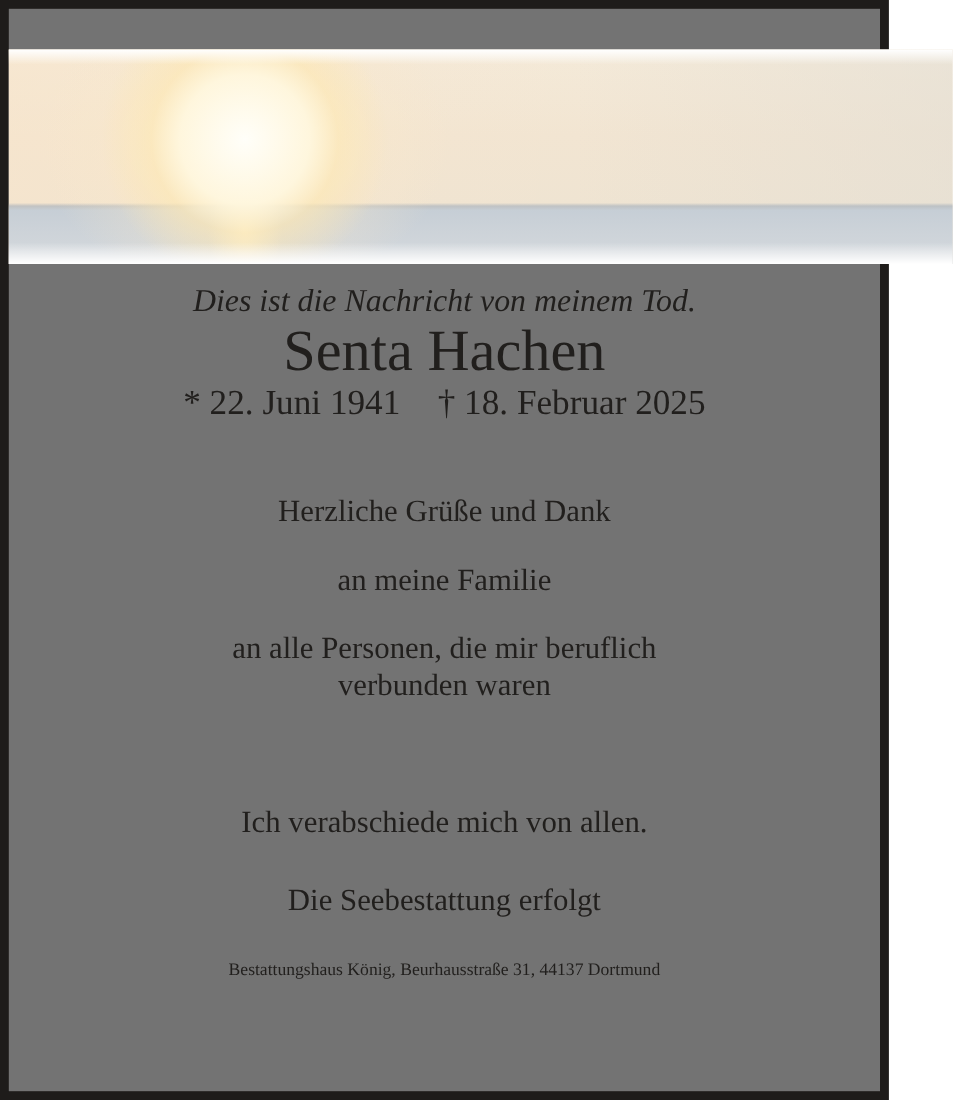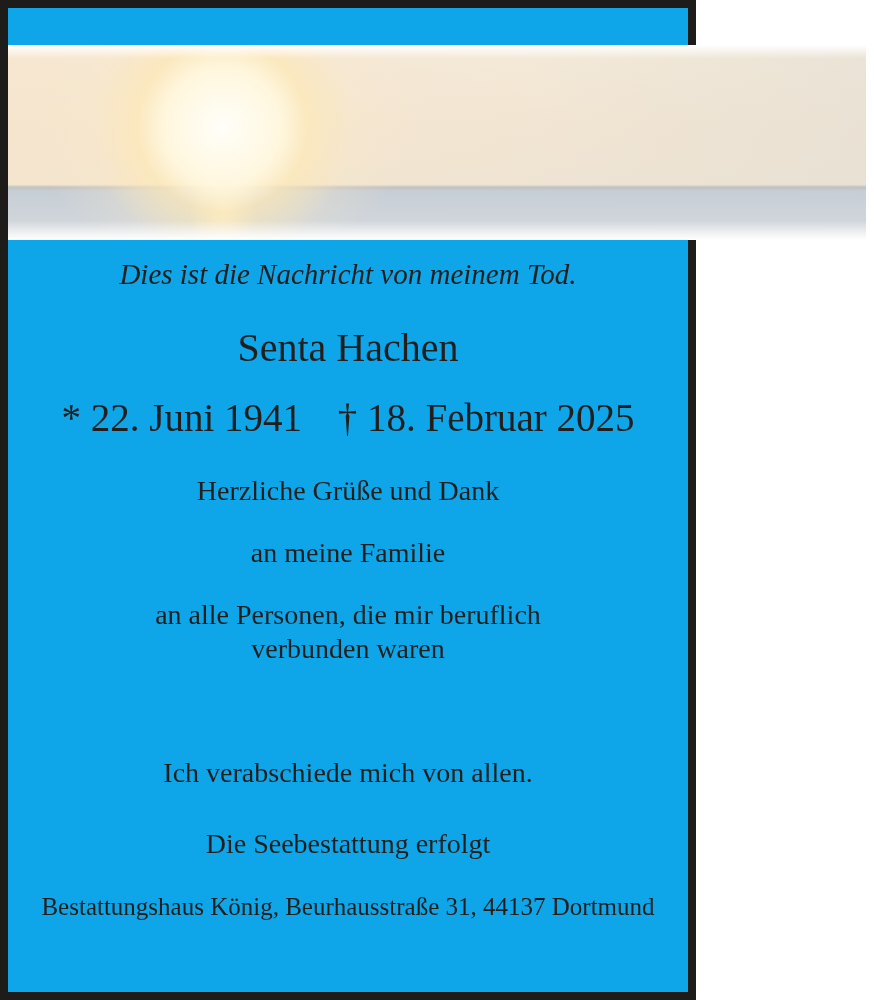--- a/index.html
+++ b/index.html
@@ -8,24 +8,24 @@
     background: #ffffff;
   }
   body {
     width: 874px;
     height: 1000px;
     font-family: "Liberation Serif", serif;
     color: #211f1d;
   }
   .frame {
     box-sizing: border-box;
-    width: 696px;
+    width: 808px;
     height: 1000px;
     border: 8px solid #1e1c1a;
-    background: #0ea5e9;
+    background: #737373;
   }
   .card {
     width: 100%;
     height: 100%;
     text-align: center;
   }
   .card > * { margin: 0; }
 
   
   .photo {
@@ -53,42 +53,40 @@
       linear-gradient(180deg, #f4ead9 0%, #f2e5d2 40%, #efe4d2 73%, #eae1d3 100%);
   }
 
   .intro {
     margin-top: 18px;
     font-style: italic;
     font-size: 29px;
     line-height: 33px;
   }
   .name {
-    margin-top: 29px;
     font-weight: normal;
-    font-size: 40px;
+    font-size: 53px;
     line-height: 56px;
   }
   .dates {
-    margin-top: 24px;
-    font-size: 39px;
+    font-size: 32px;
     line-height: 36px;
   }
   .dates .death { margin-left: 26px; }
 
   .para {
     font-size: 28px;
     line-height: 34px;
   }
-  .para.first   { margin-top: 38px; }
+  .para.first   { margin-top: 66px; }
   .para.gap-lg  { margin-top: 37px; }
 
   .footer-line {
     margin-top: 32px;
-    font-size: 25px;
+    font-size: 16px;
     line-height: 28px;
   }
 </style>
 </head>
 <body style="color: rgb(33, 31, 29);">
 
 <div class="frame" style="border-color: rgb(30, 28, 26);">
   <div class="card">
 
     <div class="photo"></div>

